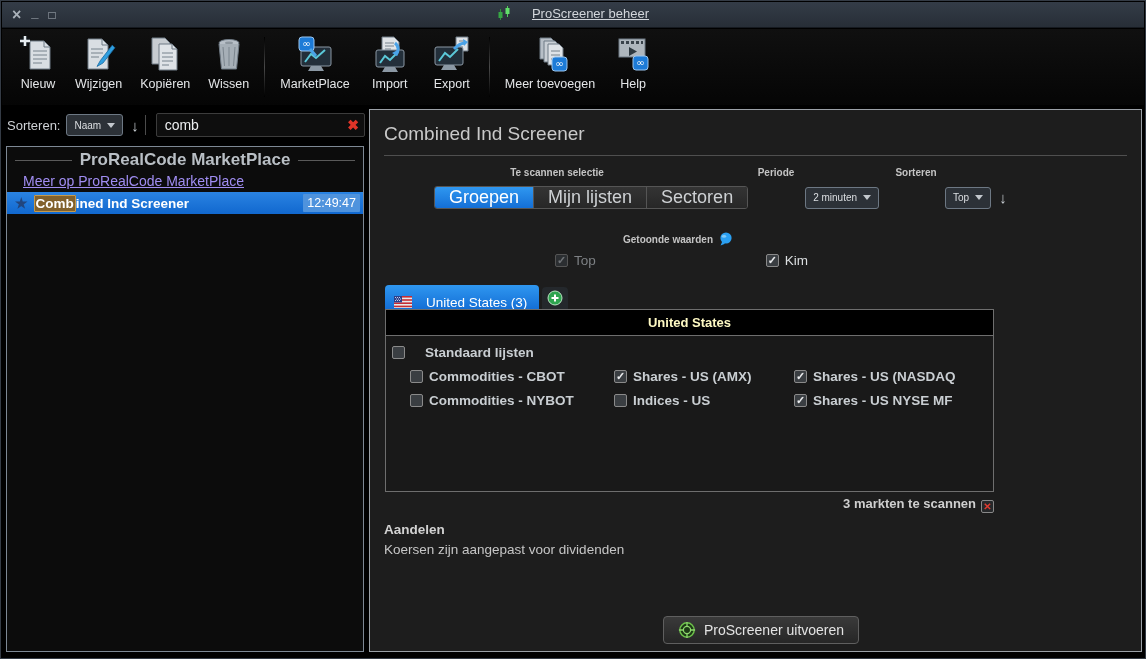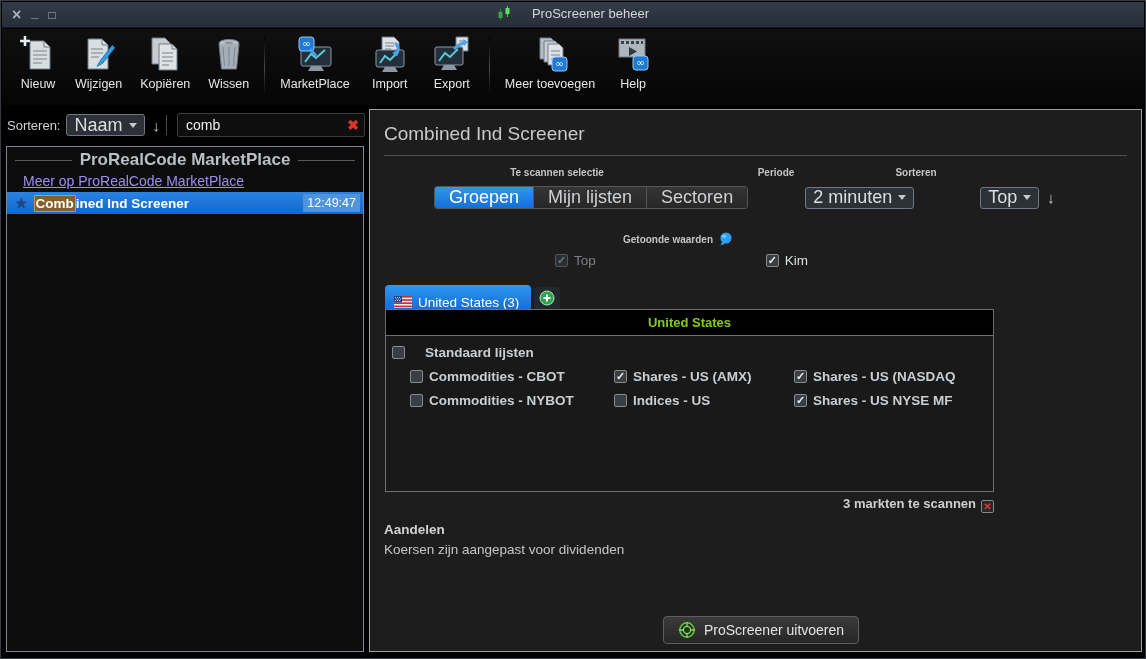--- a/index.html
+++ b/index.html
@@ -9,35 +9,35 @@
   
   .titlebar { position:absolute; left:1px; top:1px; right:1px; height:26px;
     background:linear-gradient(#343c47,#272e37); border-bottom:1px solid #161a20;
     display:flex; align-items:center; }
   .wctrls { display:flex; align-items:center; gap:10px; padding-left:10px; color:#aab2ba; }
   .wctrls span { cursor:default; }
   .wc-close { font-size:16px; font-weight:bold; line-height:1; }
   .wc-min  { font-size:13px; font-weight:bold; line-height:1; position:relative; top:-2px; }
   .wc-max  { font-size:12px; line-height:1; }
   .wtitle { position:absolute; left:0; right:0; text-align:center; color:#d2d6db; font-size:13px; }
-  .wtitle .ttl-inner { display:inline-flex; align-items:center; gap:20px; }
+  .wtitle .ttl-inner { display:inline-flex; align-items:center; gap:20px;text-decoration:underline; }
 
   
   .toolbar { position:absolute; left:1px; top:28px; right:1px; height:76px;
     background:linear-gradient(#101010,#050505); display:flex; align-items:flex-start; padding:6px 0 0 8px; }
   .tool { display:flex; flex-direction:column; align-items:center; gap:2px; padding:0 9px; cursor:pointer; }
   .tool .tlabel { color:#e4e6e8; font-size:12.5px; white-space:nowrap; }
   .tool svg { display:block; }
   .tsep { width:1px; height:60px; background:linear-gradient(#000,#4a4a4a,#000); margin:2px 6px 0 6px; }
 
   
   .sortrow { position:absolute; left:6px; top:110px; width:358px; height:28px; display:flex; align-items:center; }
   .sortrow .slabel { color:#cfd2d6; font-size:13px; }
   .dropdown { display:inline-flex; align-items:center; gap:6px; background:#2c3137; border:1px solid #6d7884;
-    border-radius:3px; color:#dcdfe2; font-size:18px; padding:2px 7px; height:22px; cursor:pointer; }
+    border-radius:3px; color:#dcdfe2; font-size:10px; padding:2px 7px; height:22px; cursor:pointer; }
   .chev { width:0; height:0; border-left:4px solid transparent; border-right:4px solid transparent; border-top:5px solid #c3c8cd; }
   .sortarrow { color:#c8cdd2; font-size:15px; font-weight:bold; margin:0 6px 0 8px; cursor:pointer; }
   .vsep { width:1px; height:20px; background:#4b4b4b; margin-right:10px; }
   .searchwrap { position:relative; flex:1; }
   .searchwrap input { width:100%; height:24px; background:#0e0e0e; border:1px solid #3c3c3c; border-radius:2px;
     color:#eceef0; font-size:14px; padding:0 22px 0 8px; outline:none; font-family:"Liberation Sans",sans-serif; }
   .clear-x { position:absolute; right:6px; top:4px; color:#e03428; font-weight:bold; font-size:14px; cursor:pointer; }
 
   
   .listpanel { position:absolute; left:5px; top:145px; width:358px; height:506px;
@@ -82,28 +82,28 @@
     display:inline-flex; align-items:center; justify-content:center; font-size:11px; line-height:1; color:#e8eaec; font-weight:bold; }
   .cb.checked::after { content:"\2713"; }
   .cbgroup.disabled .cb { border-color:#555; background:#2b2e31; color:#6f7377; }
   .cbgroup.disabled .cblabel { color:#7d8084; }
   .cblabel { color:#dcdfe1; font-size:13.5px; }
   .cbl-bold .cblabel { font-weight:bold; color:#c9ced2; }
   .cb-top { margin-left:185px; }
   .cb-kim { margin-left:170px; }
 
   .tabsbar { position:absolute; left:15px; top:175px; display:flex; align-items:flex-end; gap:3px; }
-  .ctab { display:flex; align-items:center; gap:6px; height:24px; padding:10px 12px 0 9px;
+  .ctab { display:flex; align-items:center; gap:14px; height:24px; padding:10px 12px 0 9px;
     background:linear-gradient(#2f97f0,#146fd6); border-radius:4px 4px 0 0; color:#fff; font-size:13.5px; cursor:pointer; }
   .ptab { display:flex; align-items:center; justify-content:center; height:22px; width:26px;
     background:#24282c; border-radius:4px 4px 0 0; cursor:pointer; }
 
   .mtable { position:absolute; left:15px; top:199px; width:609px; height:183px;
     border:1px solid #6e6e6e; background:#191919; }
-  .mthead { background:#000; color:#84cc16; font-size:13px; font-weight:bold; text-align:center;
+  .mthead { background:#000; color:#fef9c3; font-size:13px; font-weight:bold; text-align:center;
     height:26px; line-height:26px; border-bottom:1px solid #6e6e6e; }
   .mtbody { position:relative; padding:9px 0 0 6px; }
   .parent-row { display:flex; align-items:center; gap:20px; margin-bottom:9px; }
   .mgrid { display:grid; grid-template-columns: 204px 180px auto; row-gap:9px; margin-left:18px; }
 
   .note-row { position:absolute; left:15px; top:386px; width:609px; text-align:right;
     color:#cfcfcf; font-size:13px; font-weight:bold; }
   .xbox { display:inline-flex; align-items:center; justify-content:center; width:13px; height:13px;
     background:#26282a; border:1px solid #888; border-radius:2px; color:#e23b30; font-size:10px; font-weight:bold;
     vertical-align:-2px; margin-left:5px; cursor:pointer; }

